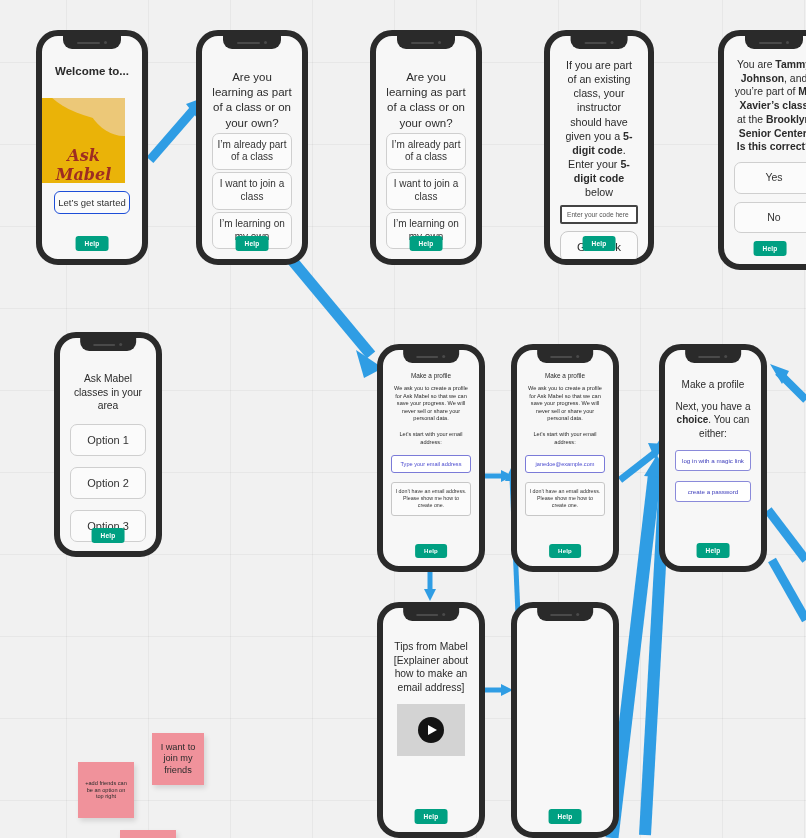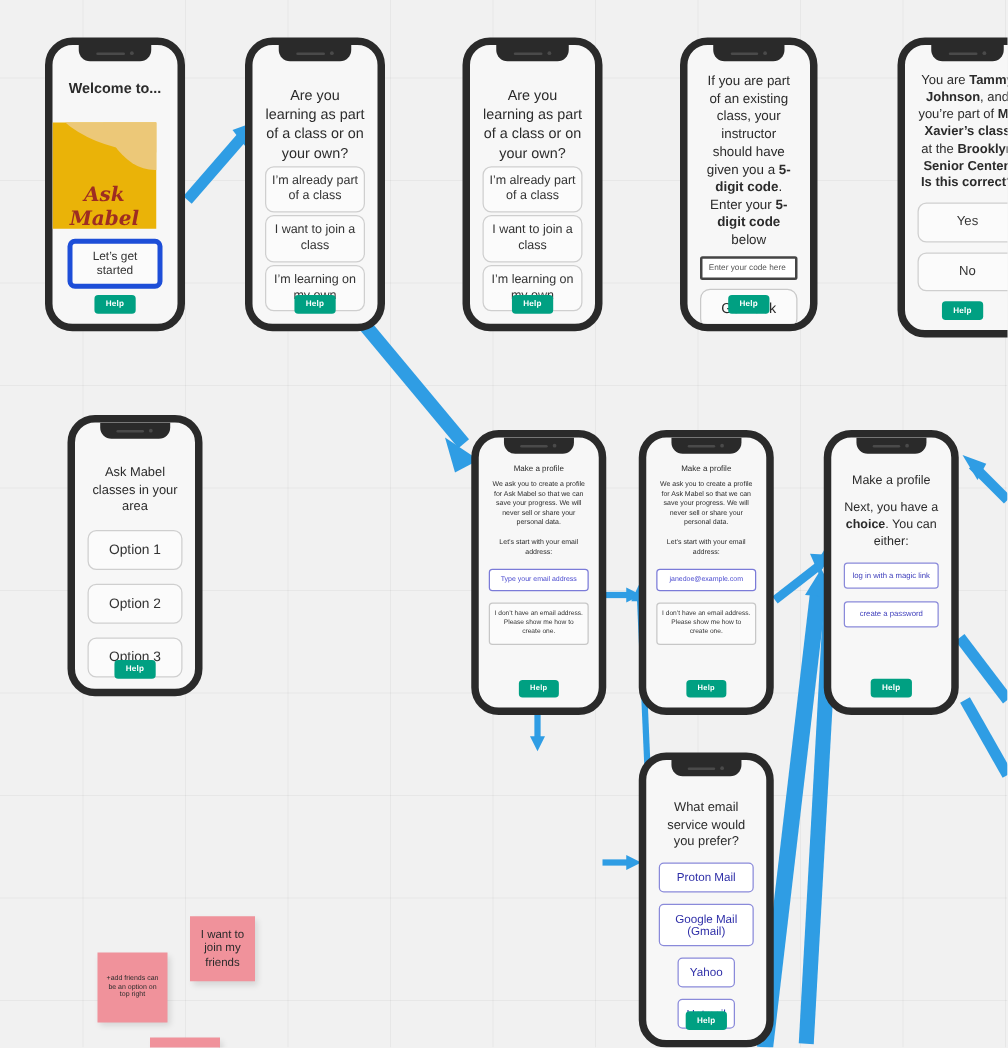--- a/index.html
+++ b/index.html
@@ -130,21 +130,21 @@
     position: absolute; left: 0; right: 0; top: 48px;
     text-align: center;
     font-family: "DejaVu Serif", serif;
     font-style: italic;
     font-weight: bold;
     font-size: 16px;
     color: #9e2d22;
   }
   #welcome-cta {
     position: absolute; left: 12px; right: 12px; top: 155px;
-    background: #fbfbfb; border: 4px solid #1d4ed8; border-radius: 6px;
+    background: #fbfbfb; border: 1px solid #1d4ed8; border-radius: 6px;
     text-align: center; font-size: 9.5px; color: #333; padding: 5px 2px;
   }
 
   
   .phone-learning { top: 30px; width: 112px; height: 235px; }
   #phone-learning-a { left: 196px; }
   #phone-learning-b { left: 370px; }
   .phone-learning .scr-title { font-size: 11.5px; margin-top: 12px; }
   .phone-learning .opt { font-size: 10px; padding: 5px 2px; margin-top: 2px; }
 
@@ -435,32 +435,38 @@
       <div class="scr-title">Make a profile</div>
       <div class="scr-body">
         <span>Next, you have a </span><b>choice</b><span>. You can either:</span>
       </div>
       <div class="linkbtn">log in with a magic link</div>
       <div class="linkbtn">create a password</div>
     </div>
     <div class="helpbtn" style="font-size:6.5px;padding:4px 9px;">Help</div>
   </div>
 
+  <div class="phone" id="phone-tips">
+    <div class="notch">
+      <span class="speaker"></span>
+      <span class="cam"></span>
+    </div>
+    <div class="screen">
+      <div class="scr-title">Tips from Mabel [Explainer about how to make an email address]</div>
+      <div id="video-thumb">
+        <div id="play-icon"></div>
+      </div>
+    </div>
+    <div class="helpbtn" style="font-size:6.5px;padding:4px 9px;">Help</div>
+  </div>
 
   <div class="phone" id="phone-service">
     <div class="notch">
       <span class="speaker"></span>
       <span class="cam"></span>
-    </div>
-    <div class="screen">
-      <div class="scr-title">What email service would you prefer?</div>
-      <div class="svc wide">Proton Mail</div>
-      <div class="svc wide">Google Mail (Gmail)</div>
-      <div class="svc nar">Yahoo</div>
-      <div class="svc nar">Hotmail</div>
     </div>
     <div class="helpbtn" style="font-size:6.5px;padding:4px 9px;">Help</div>
   </div>
 
   <div class="note-tag" id="note-add-friends">+add friends can be an option on top right</div>
   <div class="note-tag" id="note-join-friends">I want to join my friends</div>
   <div class="note-tag" id="note-third"></div>
 
 </div>
 

